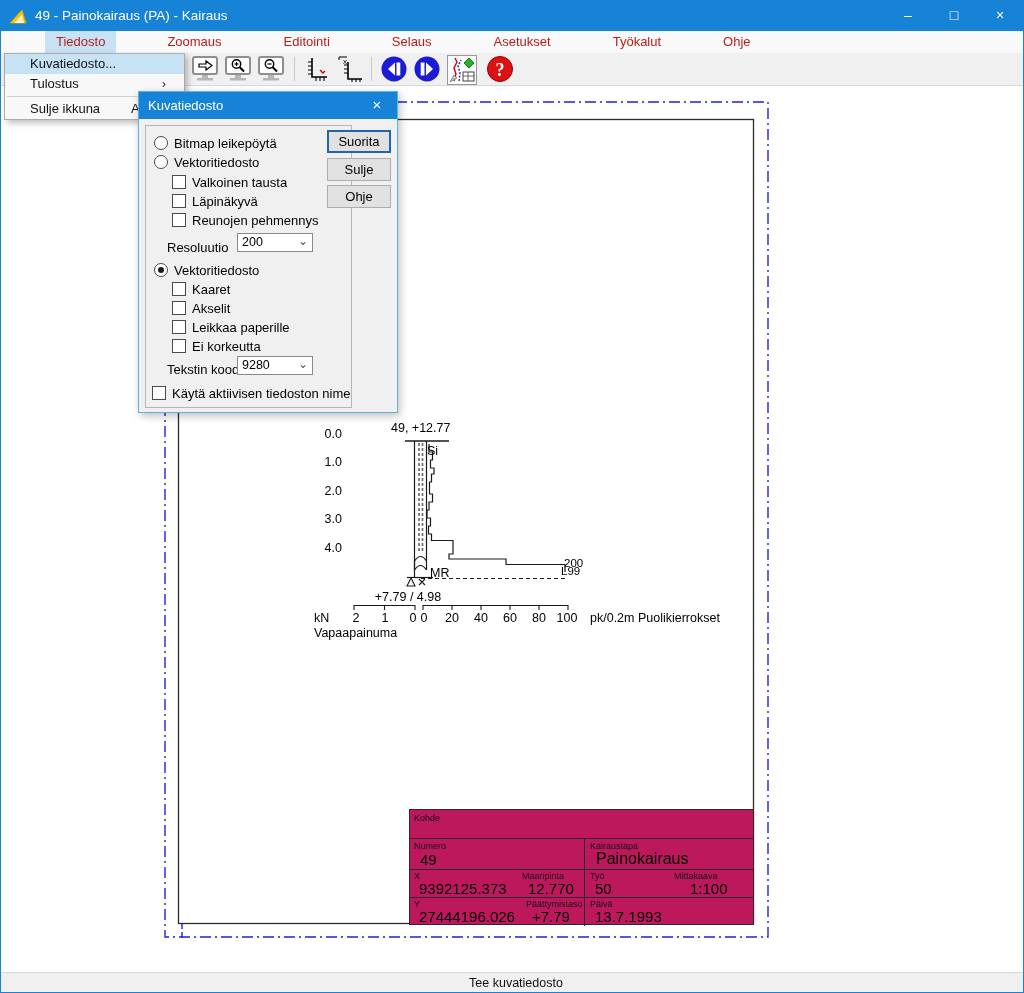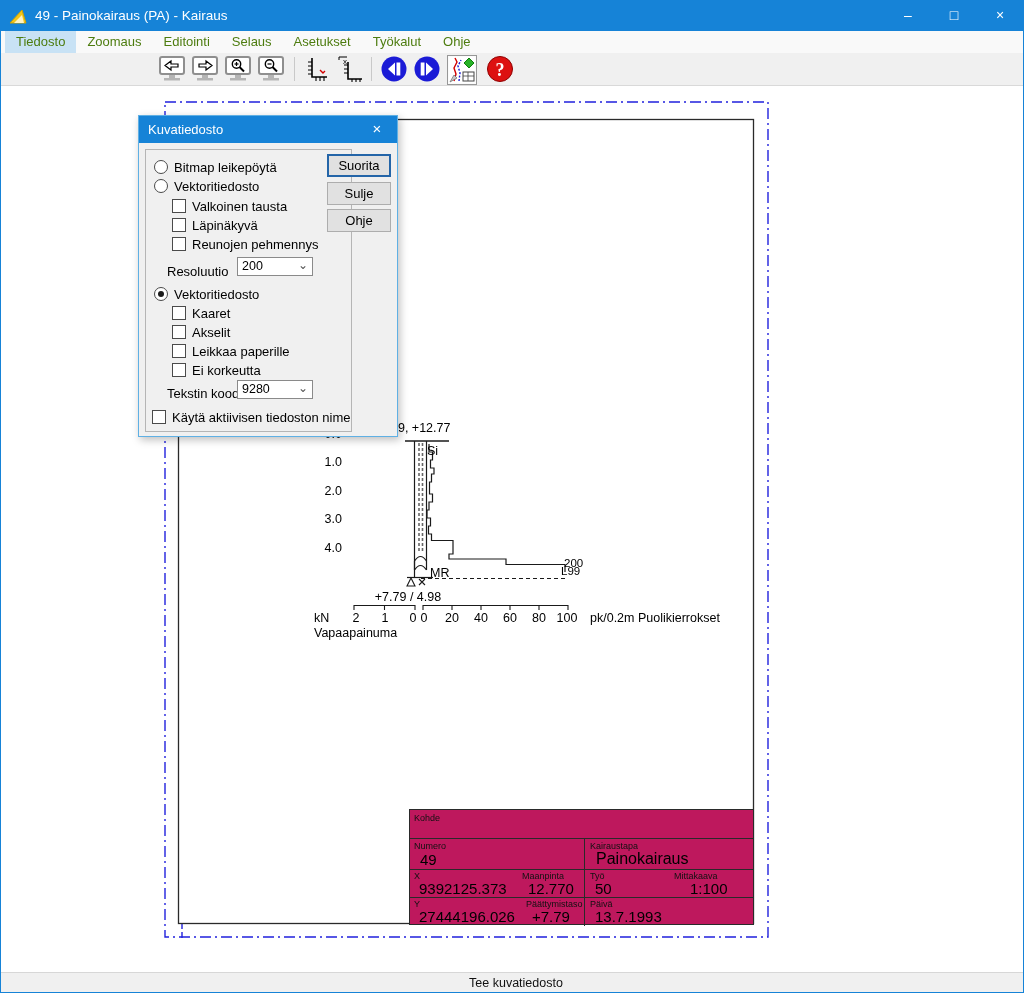--- a/index.html
+++ b/index.html
@@ -5,21 +5,21 @@
   html,body{margin:0;padding:0;background:#9a9a9a;font-family:"Liberation Sans",sans-serif;}
   #window{position:relative;width:1024px;height:993px;background:#ffffff;border:1px solid #1683d7;box-sizing:border-box;overflow:hidden;}
   
   .titlebar{position:absolute;left:0;top:0;width:100%;height:30px;background:#1683d7;color:#fff;}
   .titlebar .logo{position:absolute;left:8px;top:5px;width:20px;height:20px;}
   .titlebar .title{position:absolute;left:34px;top:0;line-height:30px;font-size:13.5px;white-space:nowrap;}
   .wincontrols{position:absolute;right:0;top:0;height:30px;display:flex;}
   .winbtn{width:46px;height:30px;line-height:28px;text-align:center;color:#fff;font-size:14px;}
   
   .menubar{position:absolute;left:0;top:30px;width:100%;height:22px;background:#f9f9f9;display:flex;align-items:stretch;padding-left:4px;box-sizing:border-box;}
-  .menuitem{padding:0 11px;line-height:22px;font-size:13px;color:#4d7c0f;white-space:nowrap;}
+  .menuitem{padding:0 11px;line-height:22px;font-size:13px;color:#b91c1c;white-space:nowrap;margin-left:40px;}
   .menuitem.open{background:#c8e2f5;}
   
   .toolbar{position:absolute;left:0;top:52px;width:100%;height:33px;background:#f0f0f0;border-bottom:1px solid #d9d9d9;box-sizing:border-box;}
   .tbtn{position:absolute;top:2px;width:28px;height:28px;}
   .tbtn svg{width:28px;height:28px;display:block;}
   .tbtn.pressed{border:1px solid #979797;background:#fbfbfb;box-sizing:content-box;}
   .tsep{position:absolute;top:4px;width:1px;height:24px;background:#c9c9c9;}
   
   .canvas{position:absolute;left:0;top:85px;width:1022px;height:886px;background:#fff;}
   .canvas svg{position:absolute;left:0;top:0;}
@@ -32,21 +32,21 @@
   .lbl{position:absolute;font-size:9px;color:#111;white-space:nowrap;}
   .val{position:absolute;font-size:15px;color:#000;white-space:nowrap;}
   
   .dropdown{position:absolute;left:3px;top:52px;width:179px;background:#f8f8f8;border:1px solid #ababab;box-shadow:3px 3px 6px rgba(0,0,0,0.25);z-index:50;}
   .dditem{position:relative;height:20px;line-height:20px;font-size:13px;color:#111;padding-left:25px;white-space:nowrap;}
   .dditem.hl{background:#c8e2f5;}
   .dditem .ddarrow{position:absolute;right:18px;top:0;font-size:13px;color:#333;}
   .dditem .ddshort{position:absolute;left:126px;top:0;font-size:13px;color:#111;}
   .ddsep{height:1px;background:#d0d0d0;margin:2px 2px;}
   
-  .dialog{position:absolute;left:137px;top:90px;width:258px;height:320px;background:#f0f0f0;border:1px solid #5fb0e4;box-shadow:2px 3px 8px rgba(0,0,0,0.25);z-index:100;box-sizing:content-box;margin-top:24px;}
+  .dialog{position:absolute;left:137px;top:90px;width:258px;height:320px;background:#f0f0f0;border:1px solid #5fb0e4;box-shadow:2px 3px 8px rgba(0,0,0,0.25);z-index:100;box-sizing:content-box;}
   .dtitle{position:absolute;left:0;top:0;width:100%;height:27px;background:#1683d7;}
   .dtitle .dtext{position:absolute;left:9px;top:0;line-height:27px;font-size:13px;color:#fff;}
   .dclose{position:absolute;right:10px;top:0;width:20px;height:27px;line-height:25px;text-align:center;color:#fff;font-size:15px;}
   .groupbox{position:absolute;left:6px;top:33px;width:207px;height:283px;border:1px solid #b5b5b5;box-sizing:border-box;}
   .optrow{position:absolute;height:16px;line-height:15px;font-size:13px;color:#000;white-space:nowrap;}
   .radio{display:inline-block;width:12px;height:12px;border:1px solid #4a4a4a;border-radius:50%;background:#fff;vertical-align:-2px;margin-right:6px;position:relative;}
   .radio .dot{position:absolute;left:3px;top:3px;width:6px;height:6px;border-radius:50%;background:#1a1a1a;}
   .checkbox{display:inline-block;width:12px;height:12px;border:1px solid #4a4a4a;background:#fff;vertical-align:-2px;margin-right:6px;}
   .combo{position:absolute;width:76px;height:19px;background:#fff;border:1px solid #8a8a8a;box-sizing:border-box;font-size:12.5px;line-height:17px;padding-left:4px;color:#000;}
   .combo .chev{position:absolute;right:4px;top:-1px;font-size:12px;color:#555;}
@@ -267,20 +267,34 @@
           <span class="val" style="left:122px;top:10px">+7.79</span>
         </div>
         <div class="cell rgt" style="left:174px;right:0">
           <span class="lbl" style="left:5px;top:1px">Päivä</span>
           <span class="val" style="left:10px;top:10px">13.7.1993</span>
         </div>
       </div>
     </div>
   </div>
 
+  <div class="dropdown">
+    <div class="dditem hl">
+      <span>Kuvatiedosto...</span>
+    </div>
+    <div class="dditem">
+      <span>Tulostus</span>
+      <span class="ddarrow">›</span>
+    </div>
+    <div class="ddsep"></div>
+    <div class="dditem">
+      <span>Sulje ikkuna</span>
+      <span class="ddshort">A</span>
+    </div>
+  </div>
 
   <div class="dialog">
     <div class="dtitle">
       <span class="dtext">Kuvatiedosto</span>
       <span class="dclose">×</span>
     </div>
     <div class="groupbox"></div>
 
     <div class="optrow" style="left:15px;top:44px">
       <span class="radio"></span><span>Bitmap leikepöytä</span>

